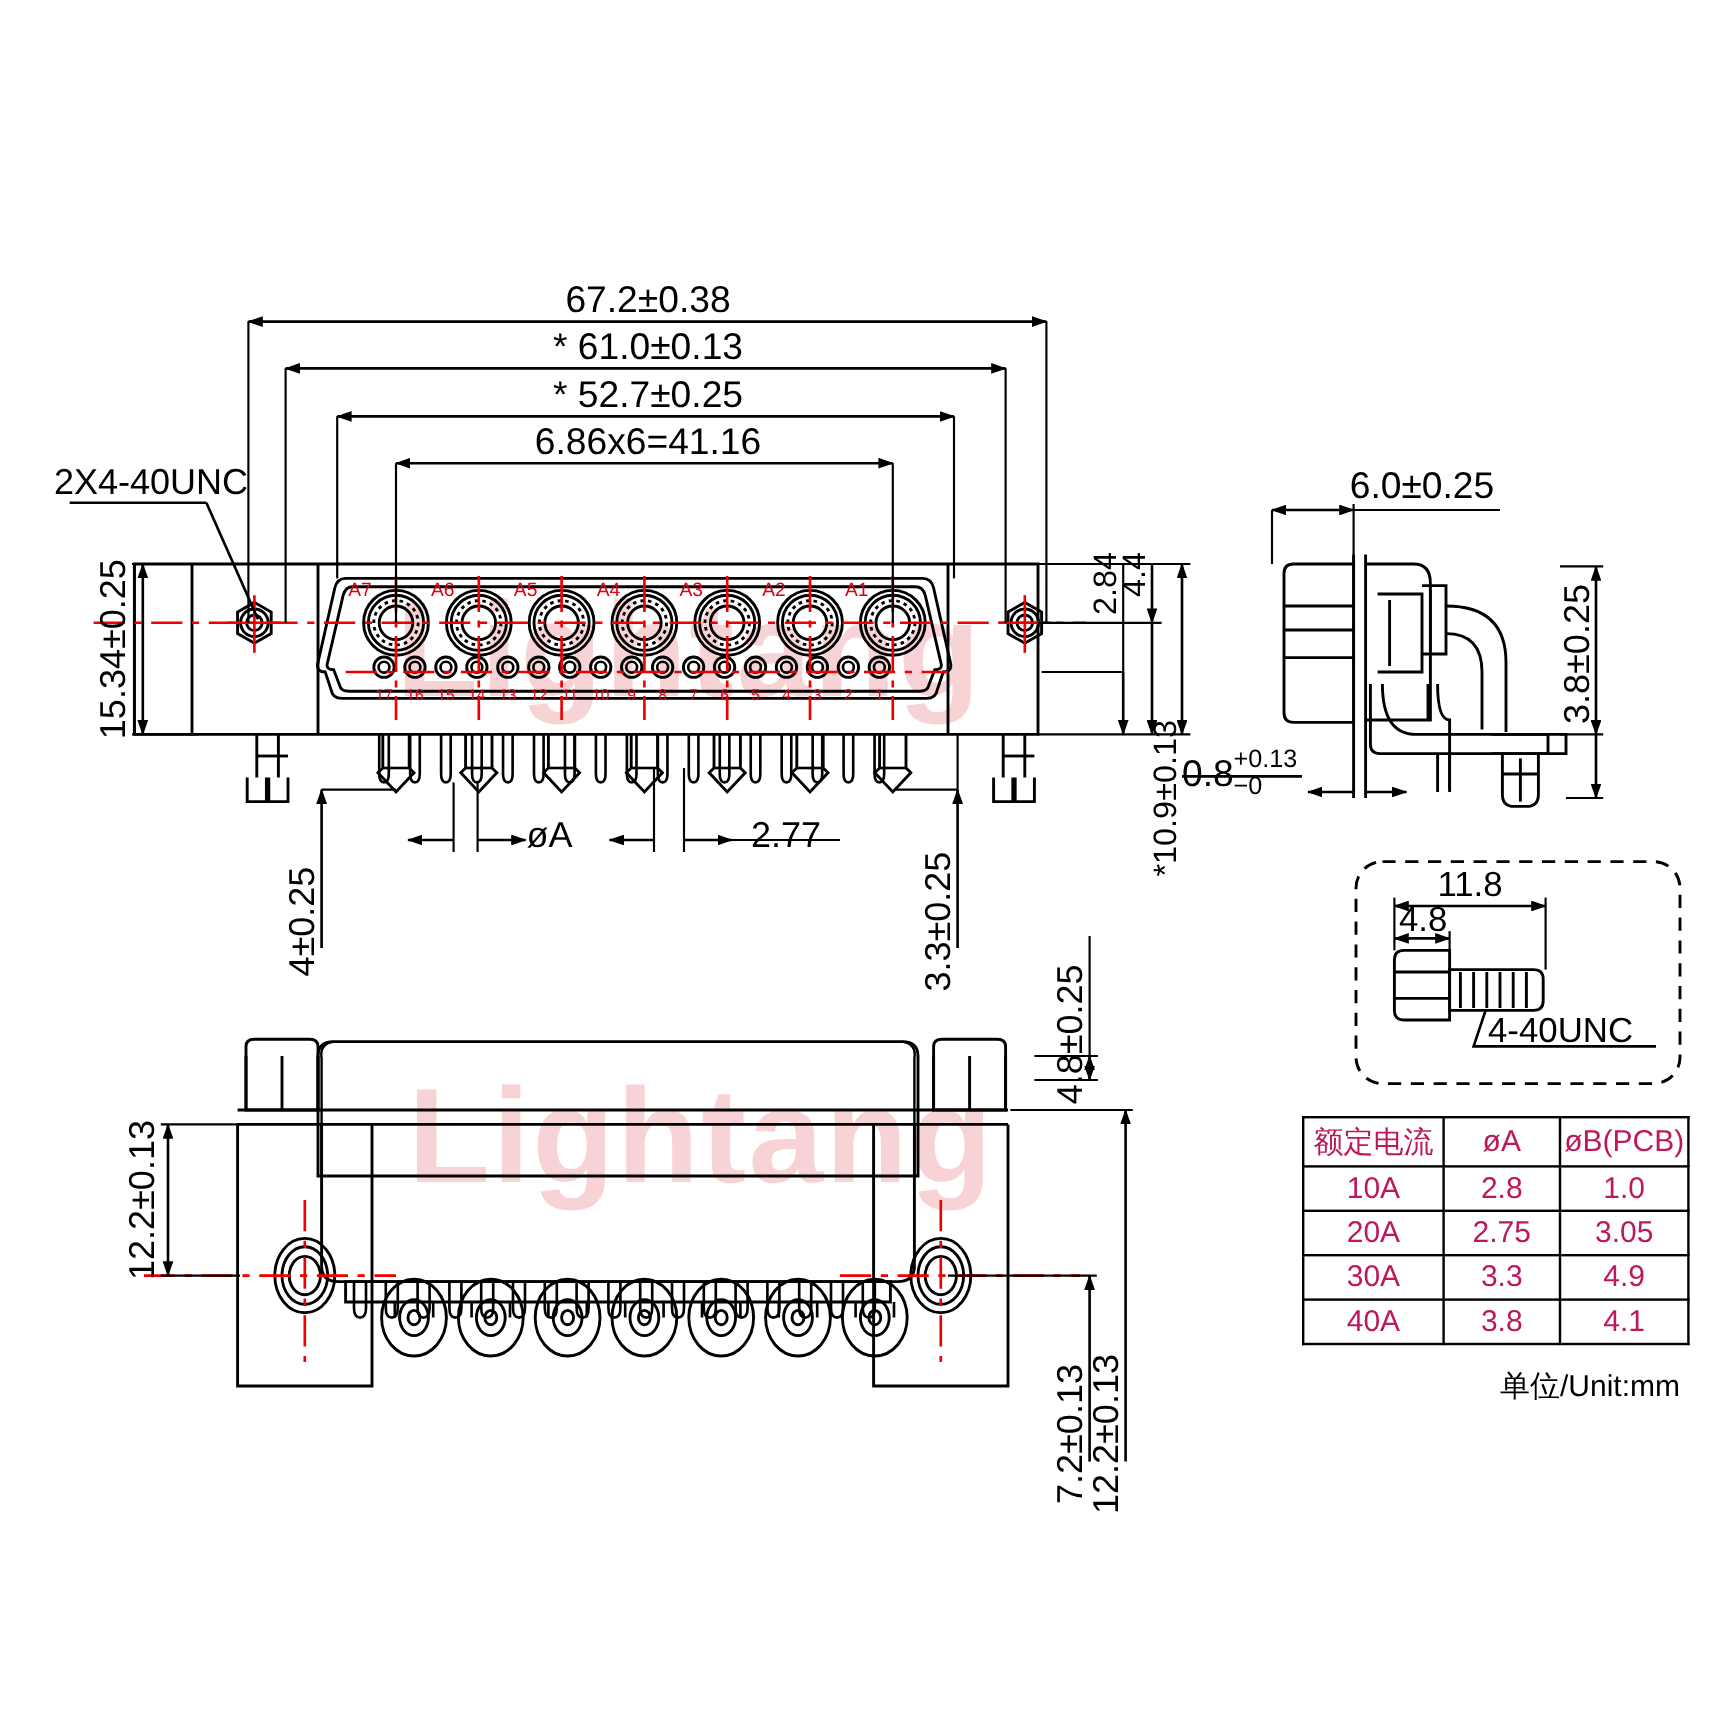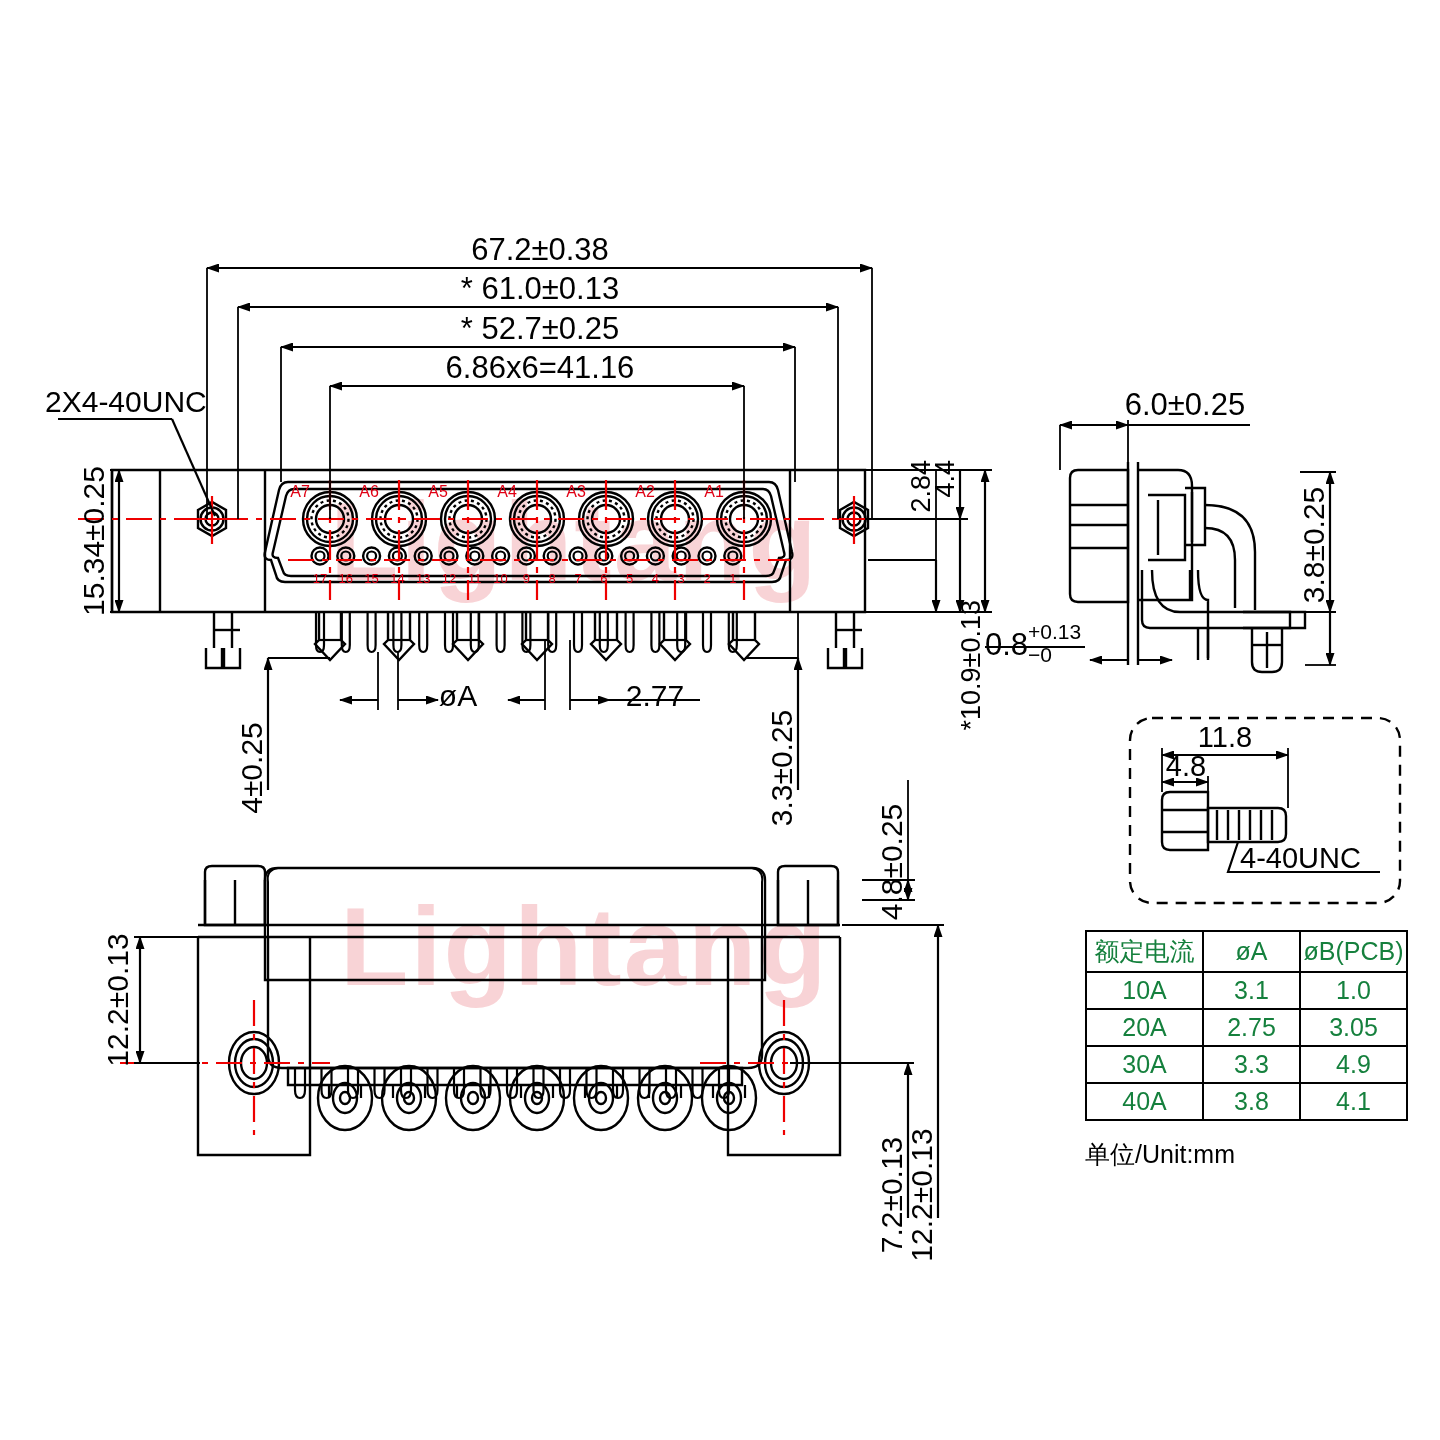--- a/index.html
+++ b/index.html
@@ -8,22 +8,22 @@
        font-family:"Liberation Sans","DejaVu Sans",sans-serif;color:#000;}
   #root{position:absolute;left:0;top:0;width:1440px;height:1440px;}
   svg{display:block;}
   .lbl{font-family:"Liberation Sans","DejaVu Sans",sans-serif;fill:#000;}
   .rlbl{font-family:"Liberation Sans","DejaVu Sans",sans-serif;fill:#e00014;}
   .wm{font-family:"Liberation Sans","DejaVu Sans",sans-serif;
       fill:#f5b9bd;opacity:.62;font-size:112px;font-weight:700;letter-spacing:2px;}
   .tbl{position:absolute;border-collapse:collapse;}
   .tbl td{border:2.2px solid #000;text-align:center;font-size:25px;
           font-family:"Liberation Sans","DejaVu Sans",sans-serif;
-          padding:3px 0;color:#15803d;white-space:nowrap;}
-  .unitline{position:absolute;font-size:25px;text-align:left;
+          padding:3px 0;color:#be185d;white-space:nowrap;}
+  .unitline{position:absolute;font-size:25px;text-align:right;
             font-family:"Liberation Sans","DejaVu Sans",sans-serif;}
 </style>
 </head>
 <body>
 
 <div id="root">
 
 <svg id="mainsvg" width="1440" height="1440" viewBox="0 0 1440 1440">
   <defs>
     <marker id="ah" markerWidth="13" markerHeight="9" refX="12" refY="4.5" orient="auto" markerUnits="userSpaceOnUse">
@@ -519,21 +519,21 @@
 
 <table class="tbl" style="left:1085px; top:930px;">
   <tbody id="tblBody">
         <tr>
           <td style="width: 115px;">额定电流</td>
           <td style="width: 95px;">øA</td>
           <td style="width: 105px;">øB(PCB)</td>
         </tr>
         <tr>
           <td>10A</td>
-          <td>3.1</td>
+          <td>2.8</td>
           <td>1.0</td>
         </tr>
         <tr>
           <td>20A</td>
           <td>2.75</td>
           <td>3.05</td>
         </tr>
         <tr>
           <td>30A</td>
           <td>3.3</td>

